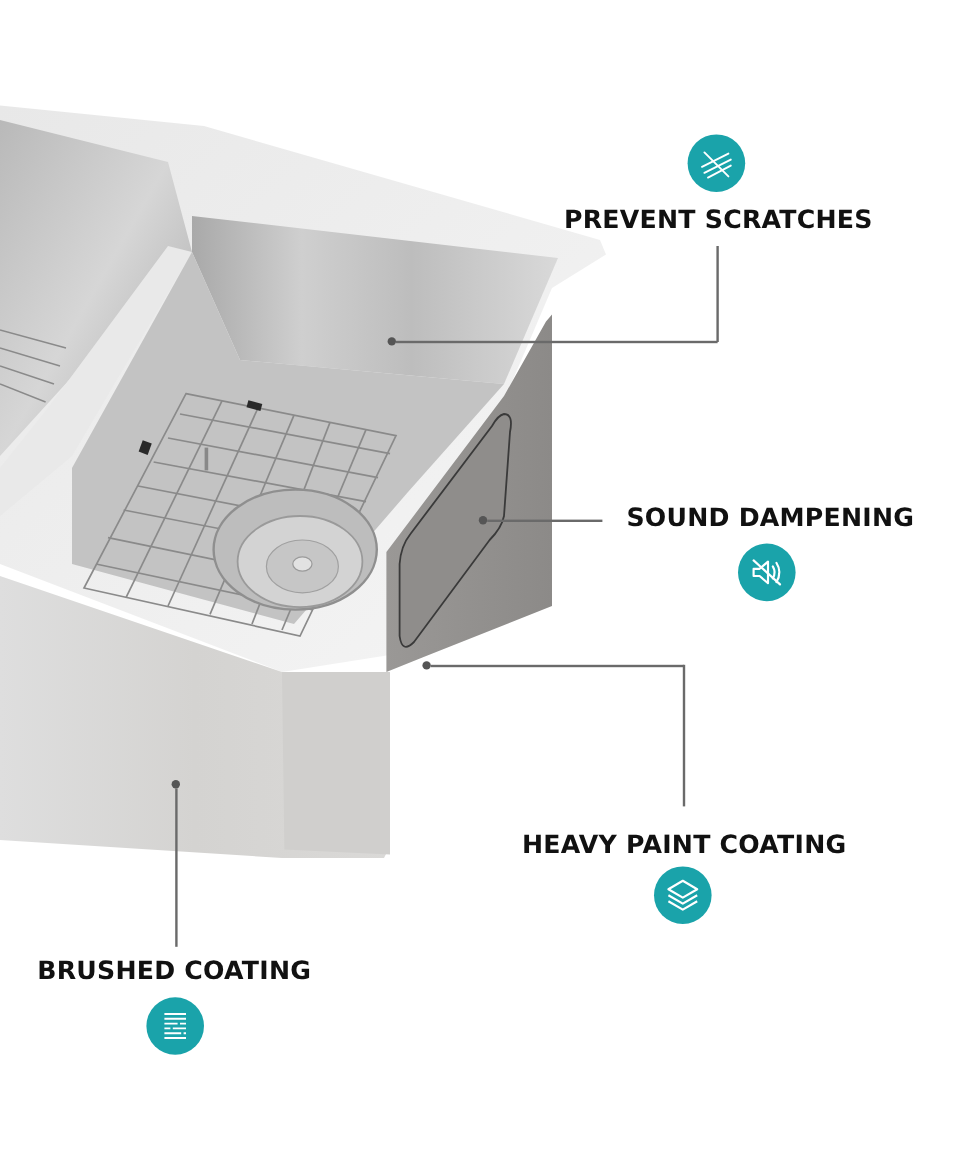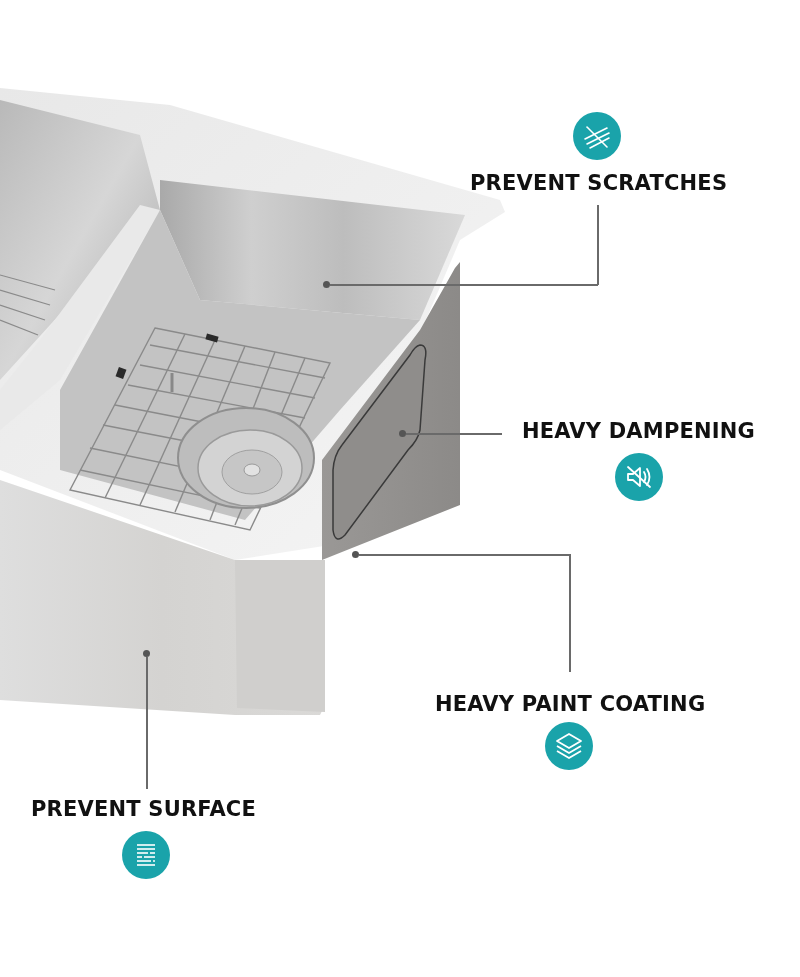--- a/index.html
+++ b/index.html
@@ -112,21 +112,21 @@
     <g stroke="#ffffff" stroke-width="1.6" stroke-linecap="round">
       <line x1="14" y1="15" x2="34" y2="35"></line>
       <line x1="12" y1="27" x2="34" y2="16"></line>
       <line x1="14" y1="32" x2="36" y2="21"></line>
       <line x1="17" y1="36" x2="36" y2="26"></line>
     </g>
   </svg>
 </div>
 <div class="label" style="left:470px; top:171px;text-align:center;">PREVENT SCRATCHES</div>
 
-<div class="label" style="left:522px; top:419px;">HEAVY DAMPENING</div>
+<div class="label" style="left:522px; top:419px;">SOUND DAMPENING</div>
 <div class="icon-circle" style="left:615px; top:453px;">
   <svg viewBox="0 0 48 48">
     <g stroke="#ffffff" stroke-width="1.8" fill="none" stroke-linejoin="round" stroke-linecap="round">
       <path d="M13,21 L18,21 L25,15 L25,33 L18,27 L13,27 Z"></path>
       <path d="M29,19 Q32,24 29,29"></path>
       <path d="M32,16 Q37,24 32,32"></path>
       <line x1="13" y1="14" x2="35" y2="34"></line>
     </g>
   </svg>
 </div>
@@ -135,21 +135,21 @@
 <div class="icon-circle" style="left:545px; top:722px;">
   <svg viewBox="0 0 48 48">
     <g stroke="#ffffff" stroke-width="1.8" fill="none" stroke-linejoin="round">
       <polygon points="24,12 36,19 24,26 12,19"></polygon>
       <polyline points="12,24 24,31 36,24"></polyline>
       <polyline points="12,29 24,36 36,29"></polyline>
     </g>
   </svg>
 </div>
 
-<div class="label" style="left:31px; top:797px;">PREVENT SURFACE</div>
+<div class="label" style="left:31px; top:797px;">BRUSHED COATING</div>
 <div class="icon-circle" style="left:122px; top:831px;">
   <svg viewBox="0 0 48 48">
     <g stroke="#ffffff" stroke-width="1.6">
       <line x1="15" y1="14" x2="33" y2="14"></line>
       <line x1="15" y1="18" x2="33" y2="18"></line>
       <line x1="15" y1="22" x2="26" y2="22"></line>
         <line x1="28" y1="22" x2="33" y2="22"></line>
       <line x1="15" y1="26" x2="20" y2="26"></line>
         <line x1="22" y1="26" x2="33" y2="26"></line>
       <line x1="15" y1="30" x2="29" y2="30"></line>

